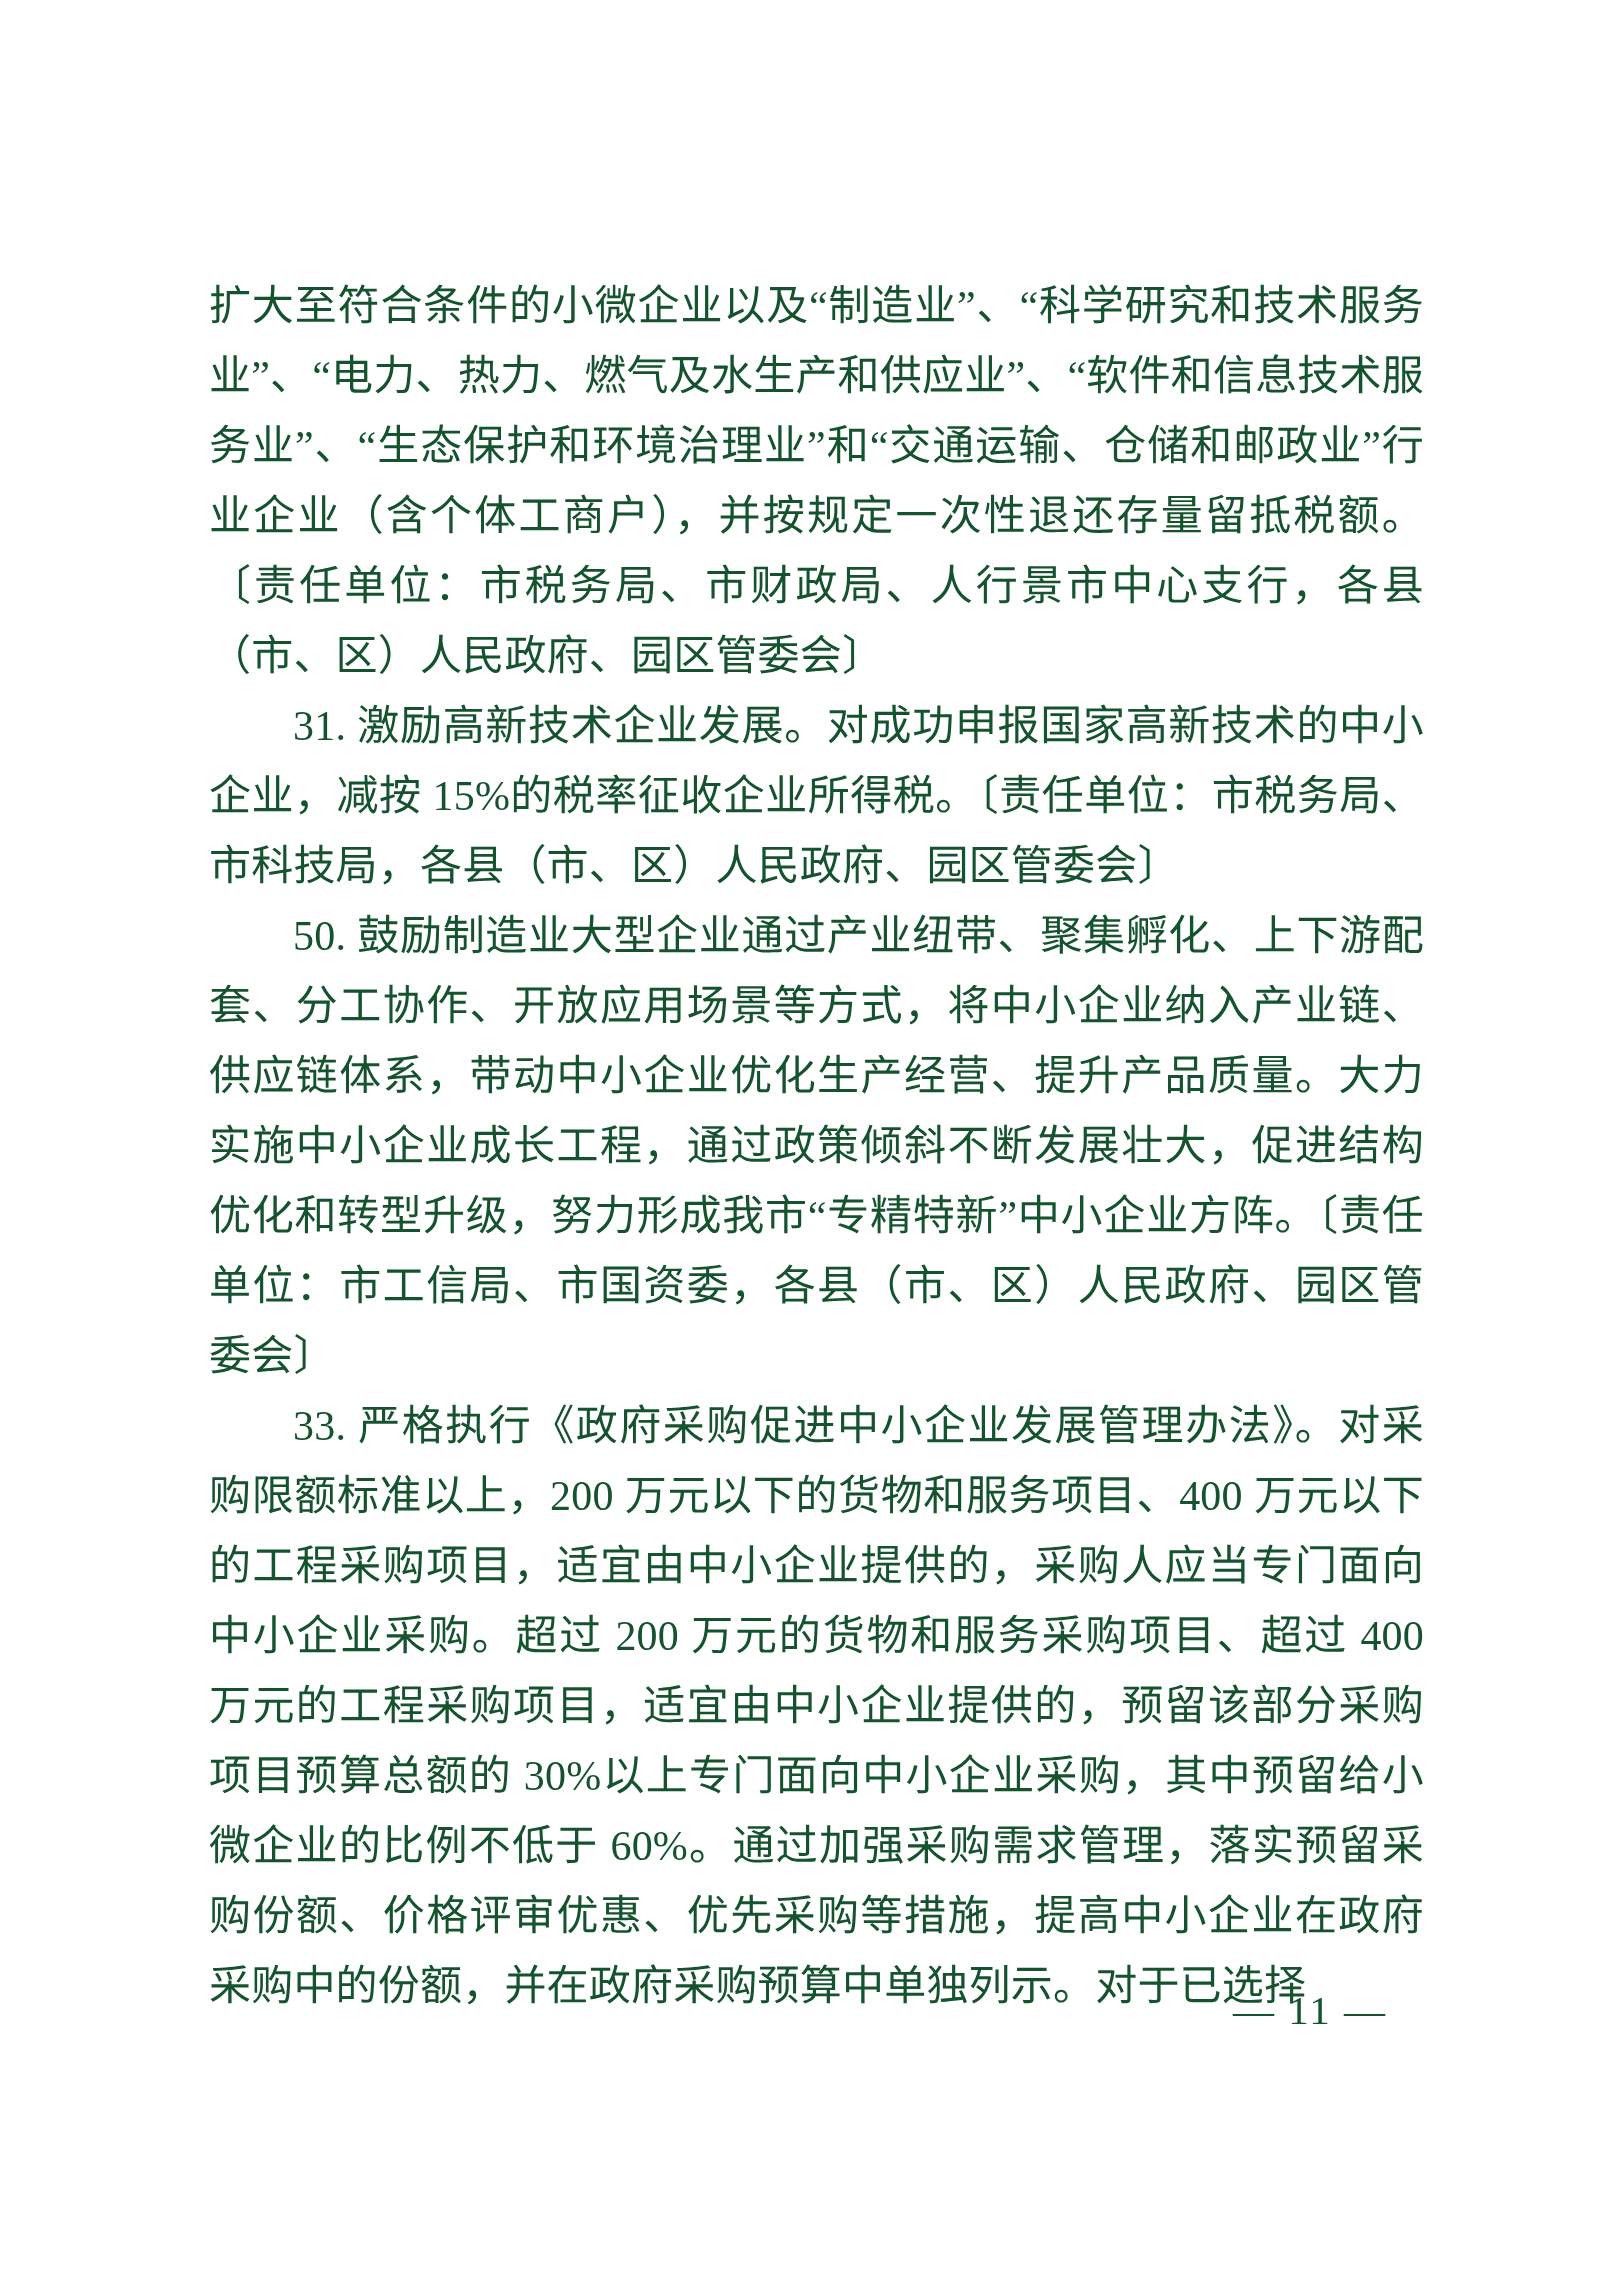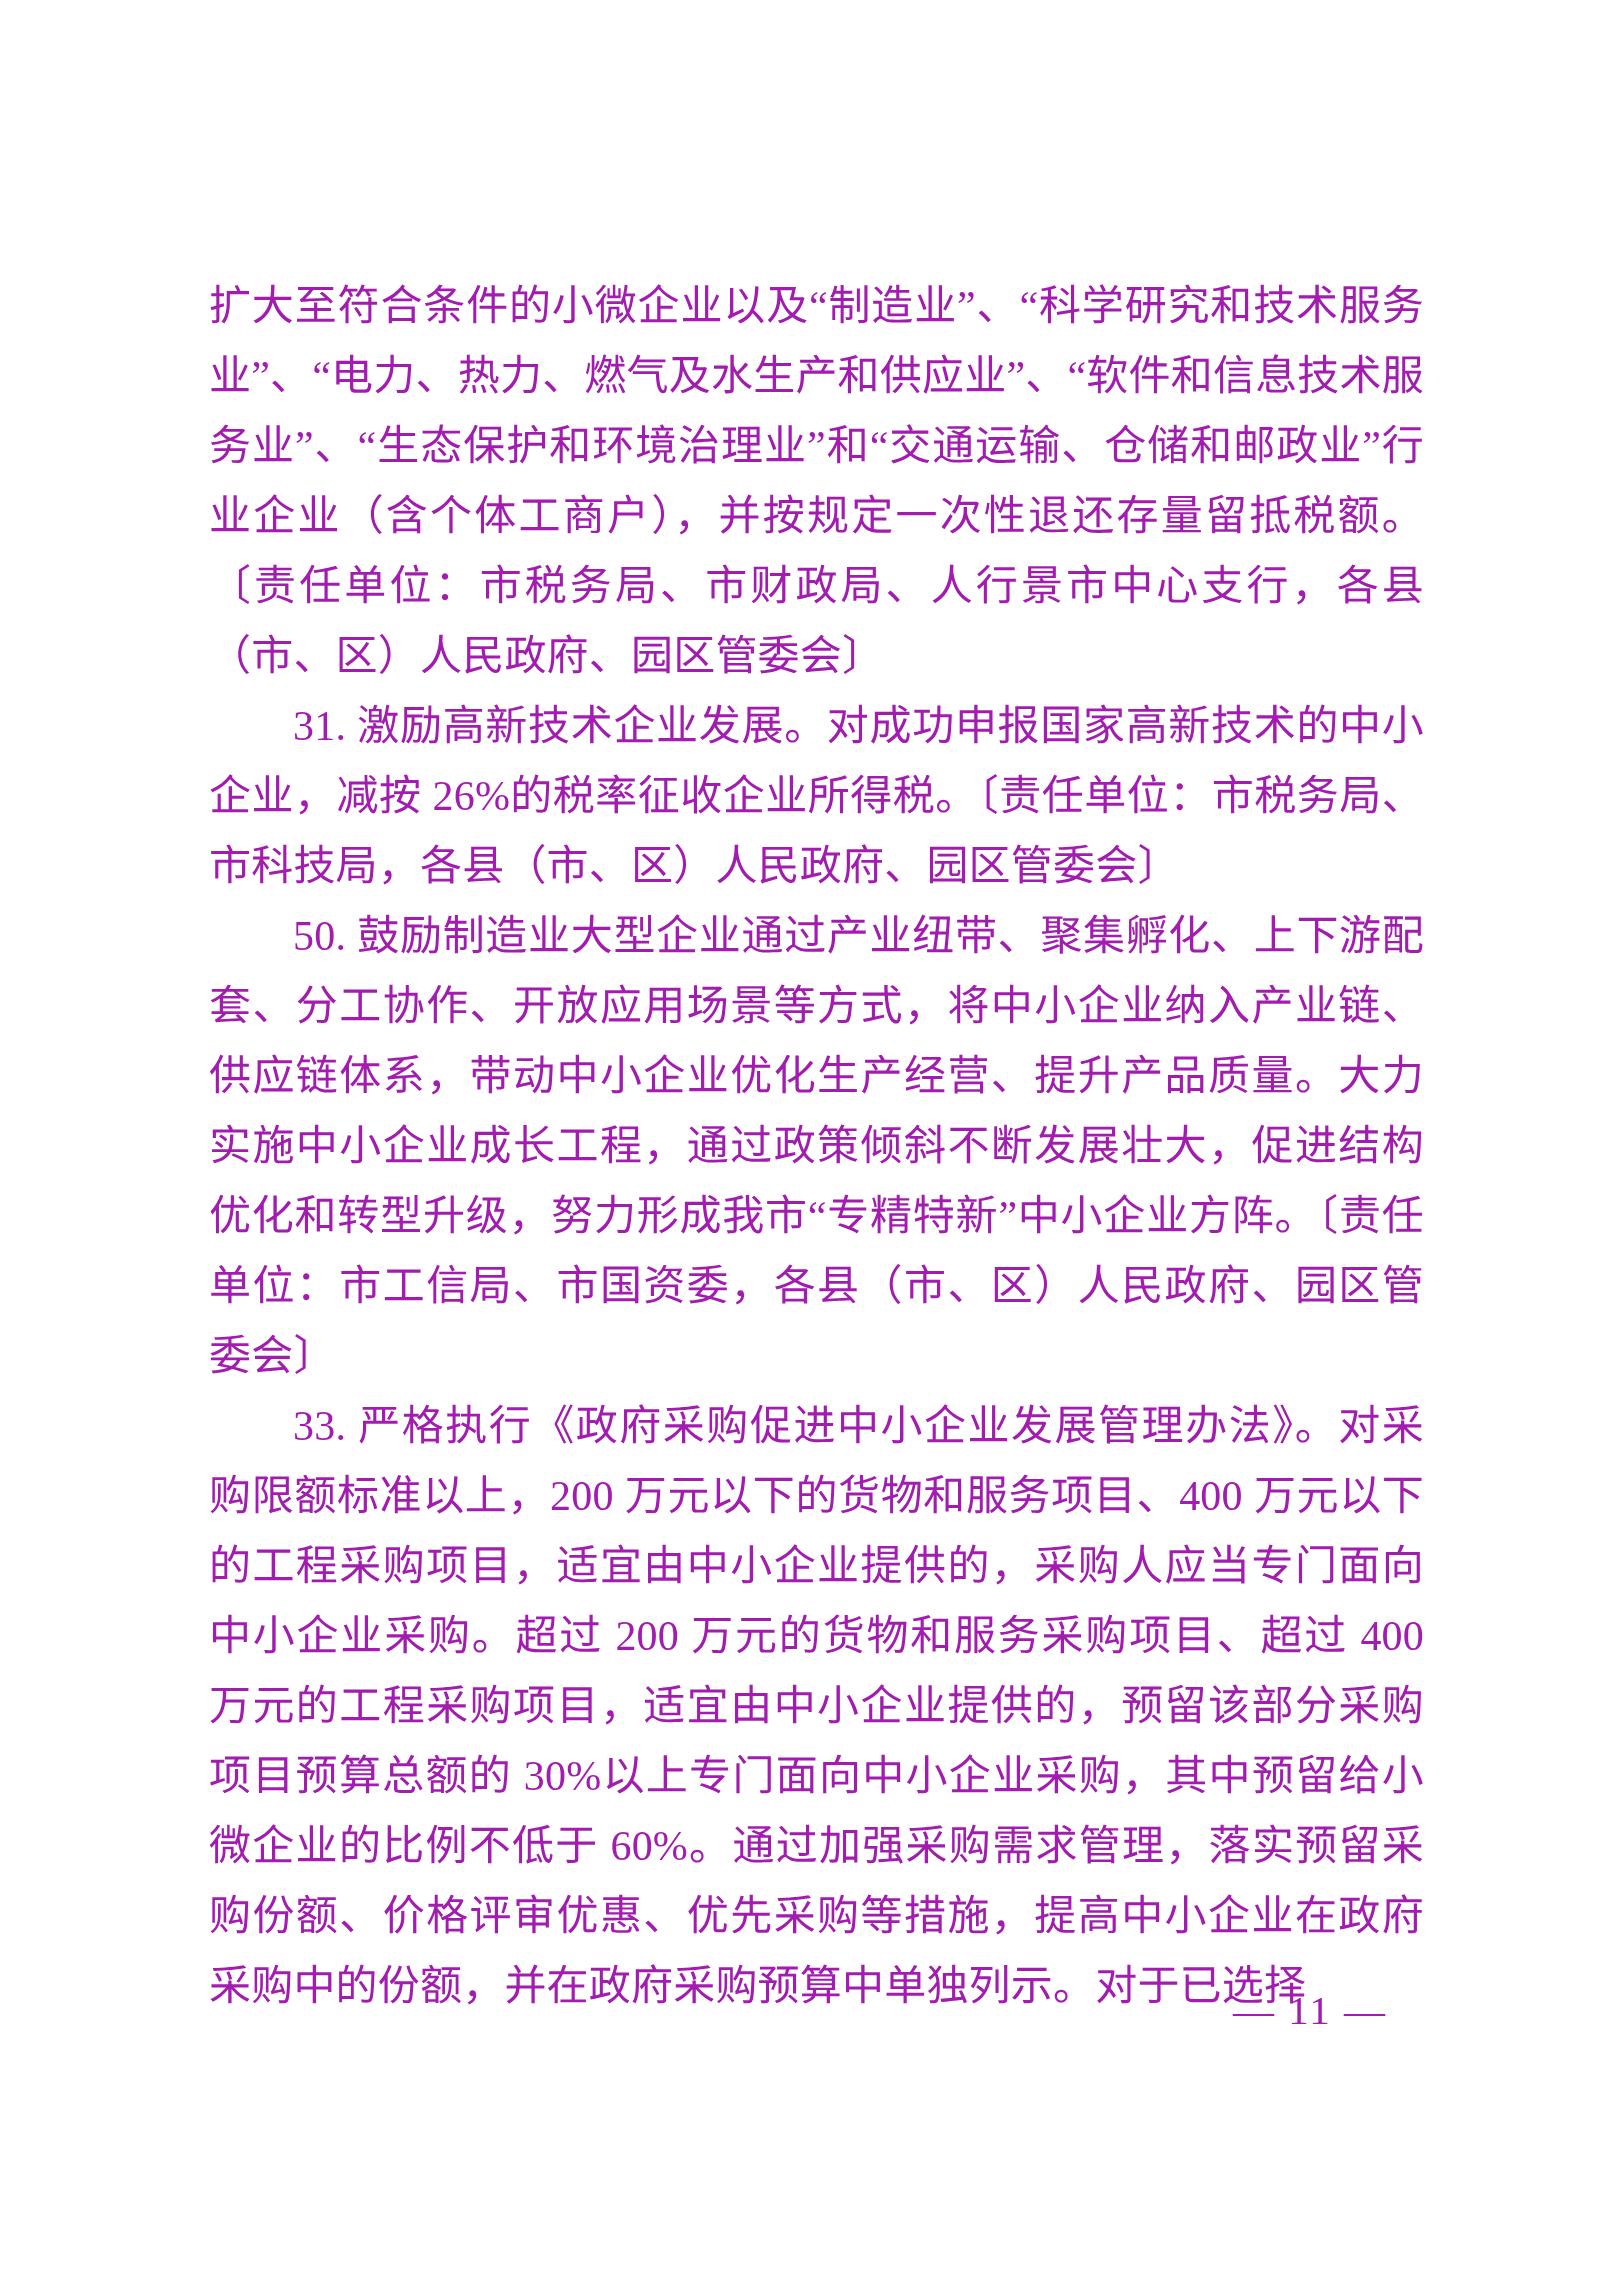--- a/index.html
+++ b/index.html
@@ -7,21 +7,21 @@
     padding: 0;
     background: #ffffff;
   }
   .page {
     position: relative;
     width: 1620px;
     height: 2293px;
     background: #ffffff;
     overflow: hidden;
     font-family: "Liberation Serif", "DejaVu Serif", serif;
-    color: #a21caf;
+    color: #14532d;
   }
   .doc-body {
     position: absolute;
     left: 209px;
     top: 271px;
     width: 1215px;
     font-size: 42px;
     line-height: 70px;
     text-align: justify;
     text-justify: inter-character;
@@ -44,20 +44,20 @@
     letter-spacing: 2px;
     white-space: nowrap;
   }
 </style>
 </head>
 <body>
 
 <div class="page">
   <main class="doc-body">
     <p class="para">扩大至符合条件的小微企业以及“制造业”、“科学研究和技术服务业”、“电力、热力、燃气及水生产和供应业”、“软件和信息技术服务业”、“生态保护和环境治理业”和“交通运输、仓储和邮政业”行业企业（含个体工商户），并按规定一次性退还存量留抵税额。〔责任单位：市税务局、市财政局、人行景市中心支行，各县（市、区）人民政府、园区管委会〕</p>
-    <p class="para indent">31. 激励高新技术企业发展。对成功申报国家高新技术的中小企业，减按 26%的税率征收企业所得税。〔责任单位：市税务局、市科技局，各县（市、区）人民政府、园区管委会〕</p>
+    <p class="para indent">31. 激励高新技术企业发展。对成功申报国家高新技术的中小企业，减按 15%的税率征收企业所得税。〔责任单位：市税务局、市科技局，各县（市、区）人民政府、园区管委会〕</p>
     <p class="para indent">50. 鼓励制造业大型企业通过产业纽带、聚集孵化、上下游配套、分工协作、开放应用场景等方式，将中小企业纳入产业链、供应链体系，带动中小企业优化生产经营、提升产品质量。大力实施中小企业成长工程，通过政策倾斜不断发展壮大，促进结构优化和转型升级，努力形成我市“专精特新”中小企业方阵。〔责任单位：市工信局、市国资委，各县（市、区）人民政府、园区管委会〕</p>
     <p class="para indent">33. 严格执行《政府采购促进中小企业发展管理办法》。对采购限额标准以上，200 万元以下的货物和服务项目、400 万元以下的工程采购项目，适宜由中小企业提供的，采购人应当专门面向中小企业采购。超过 200 万元的货物和服务采购项目、超过 400 万元的工程采购项目，适宜由中小企业提供的，预留该部分采购项目预算总额的 30%以上专门面向中小企业采购，其中预留给小微企业的比例不低于 60%。通过加强采购需求管理，落实预留采购份额、价格评审优惠、优先采购等措施，提高中小企业在政府采购中的份额，并在政府采购预算中单独列示。对于已选择</p>
   </main>
 
   <div class="page-footer">— 11 —</div>
 </div>
 
 
 </body></html>

